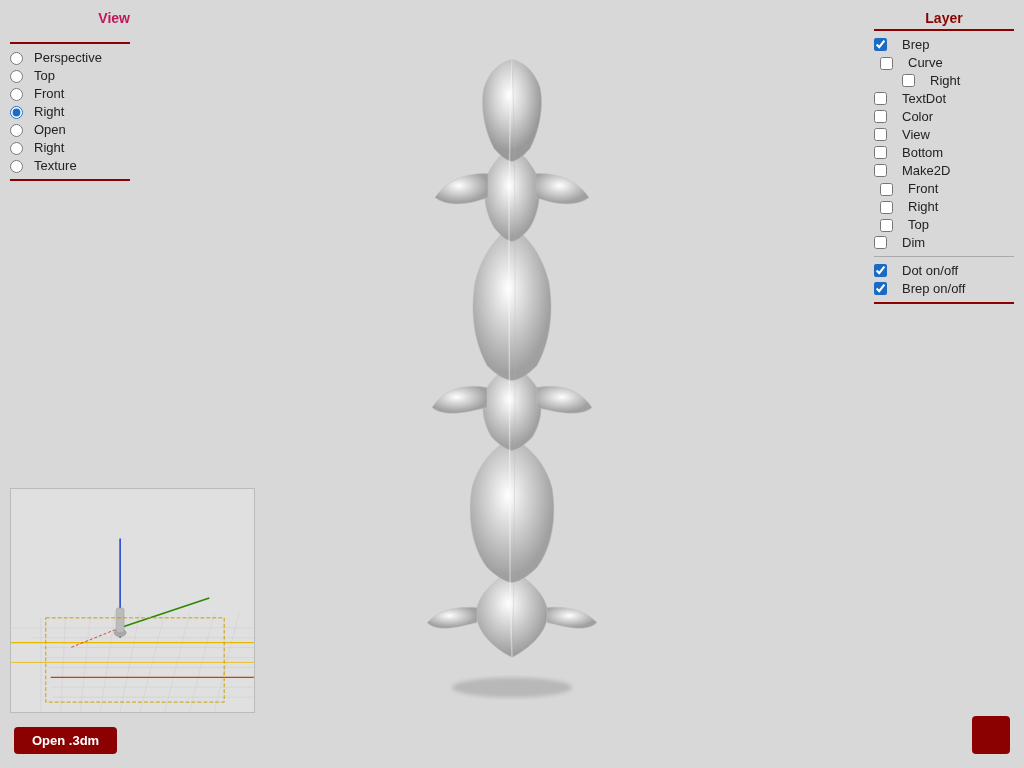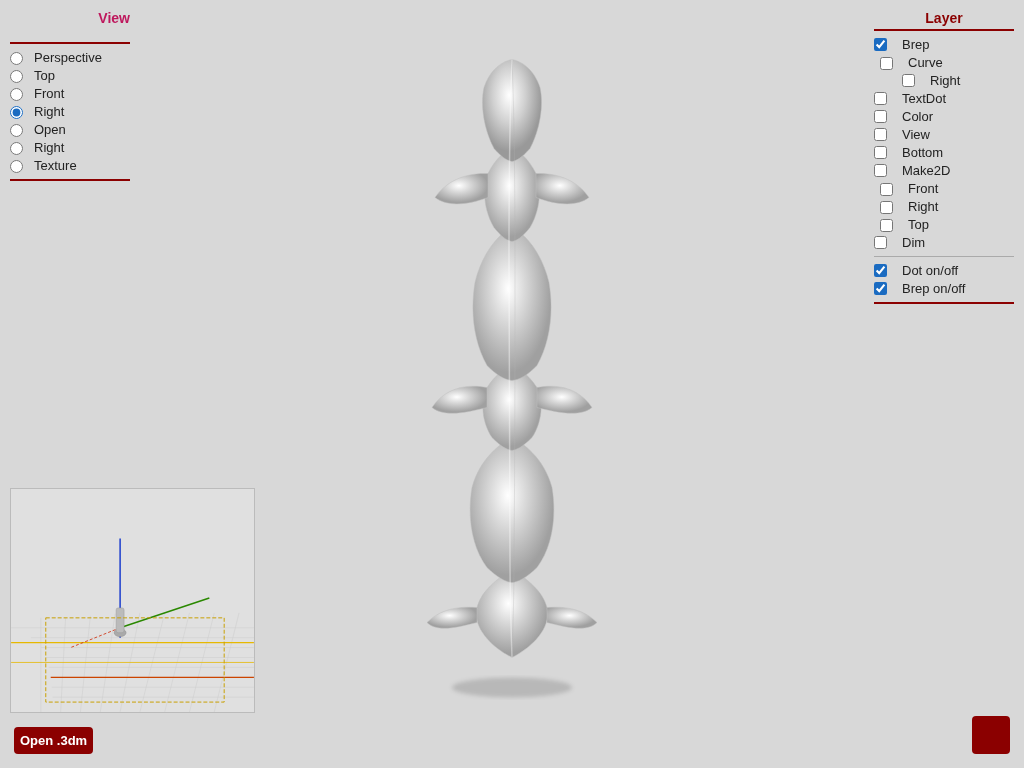--- a/index.html
+++ b/index.html
@@ -119,21 +119,21 @@
     }
 
     
     #open-btn {
       position: absolute;
       left: 14px;
       bottom: 14px;
       background: #8b0000;
       color: white;
       border: none;
-      padding: 6px 6px;
+      padding: 6px 18px;
       font-size: 13px;
       font-weight: bold;
       border-radius: 4px;
       cursor: pointer;
     }
 
     
     #br-btn {
       position: absolute;
       right: 14px;

